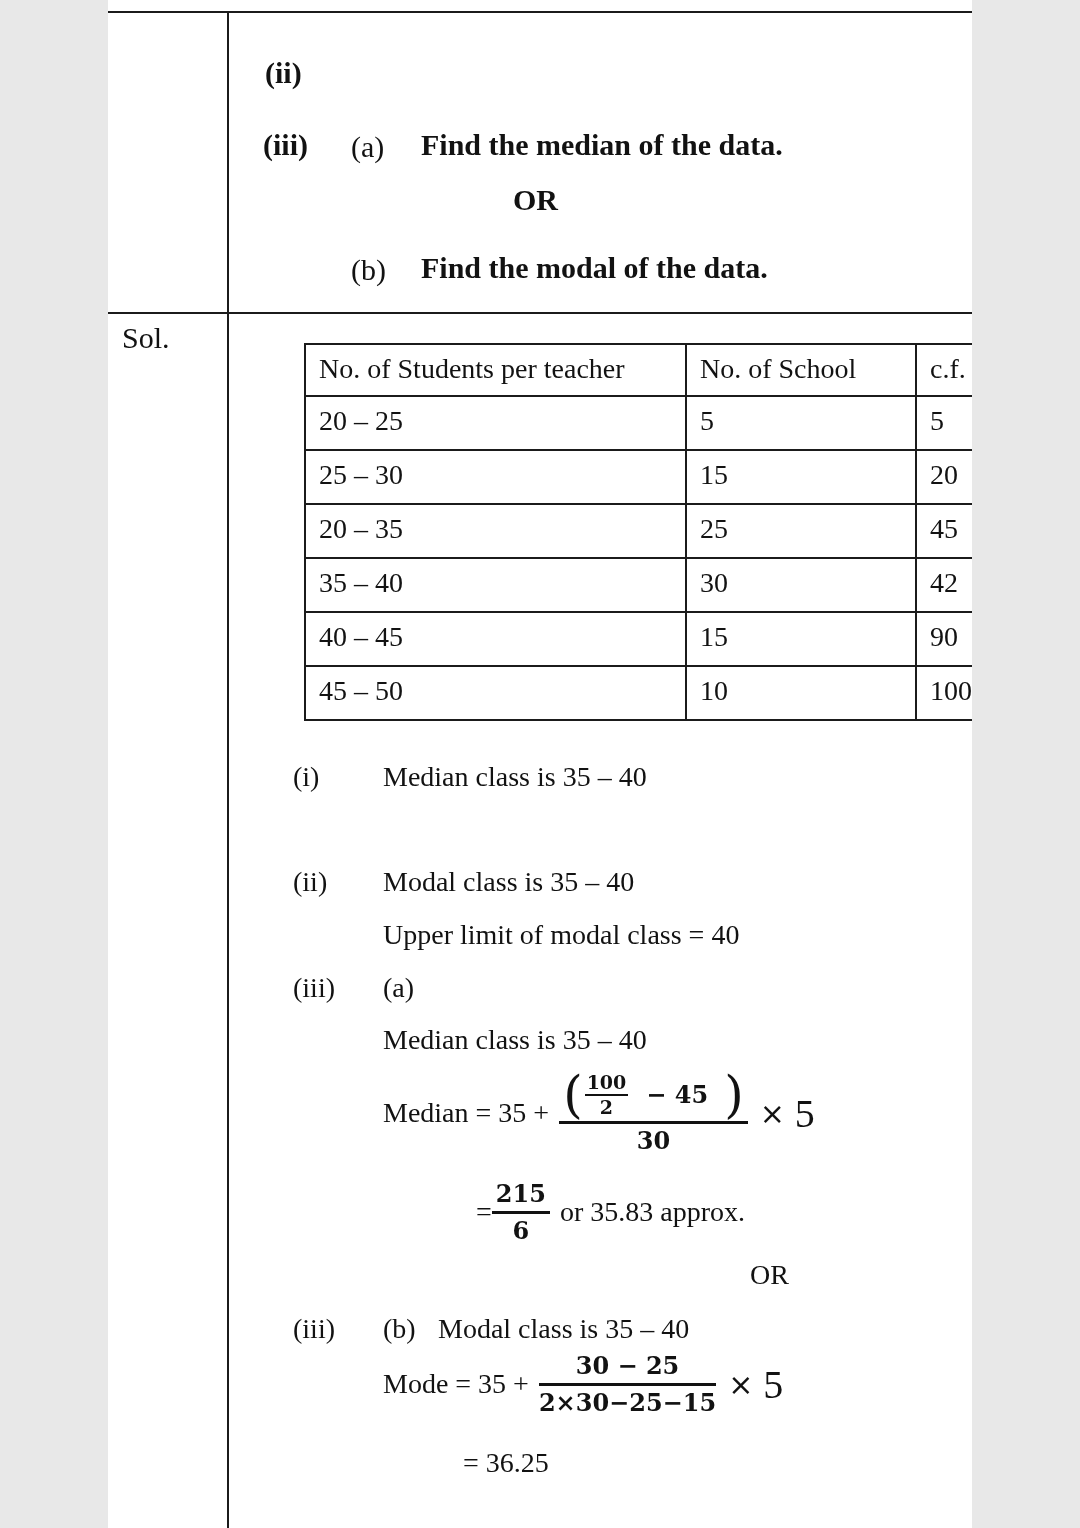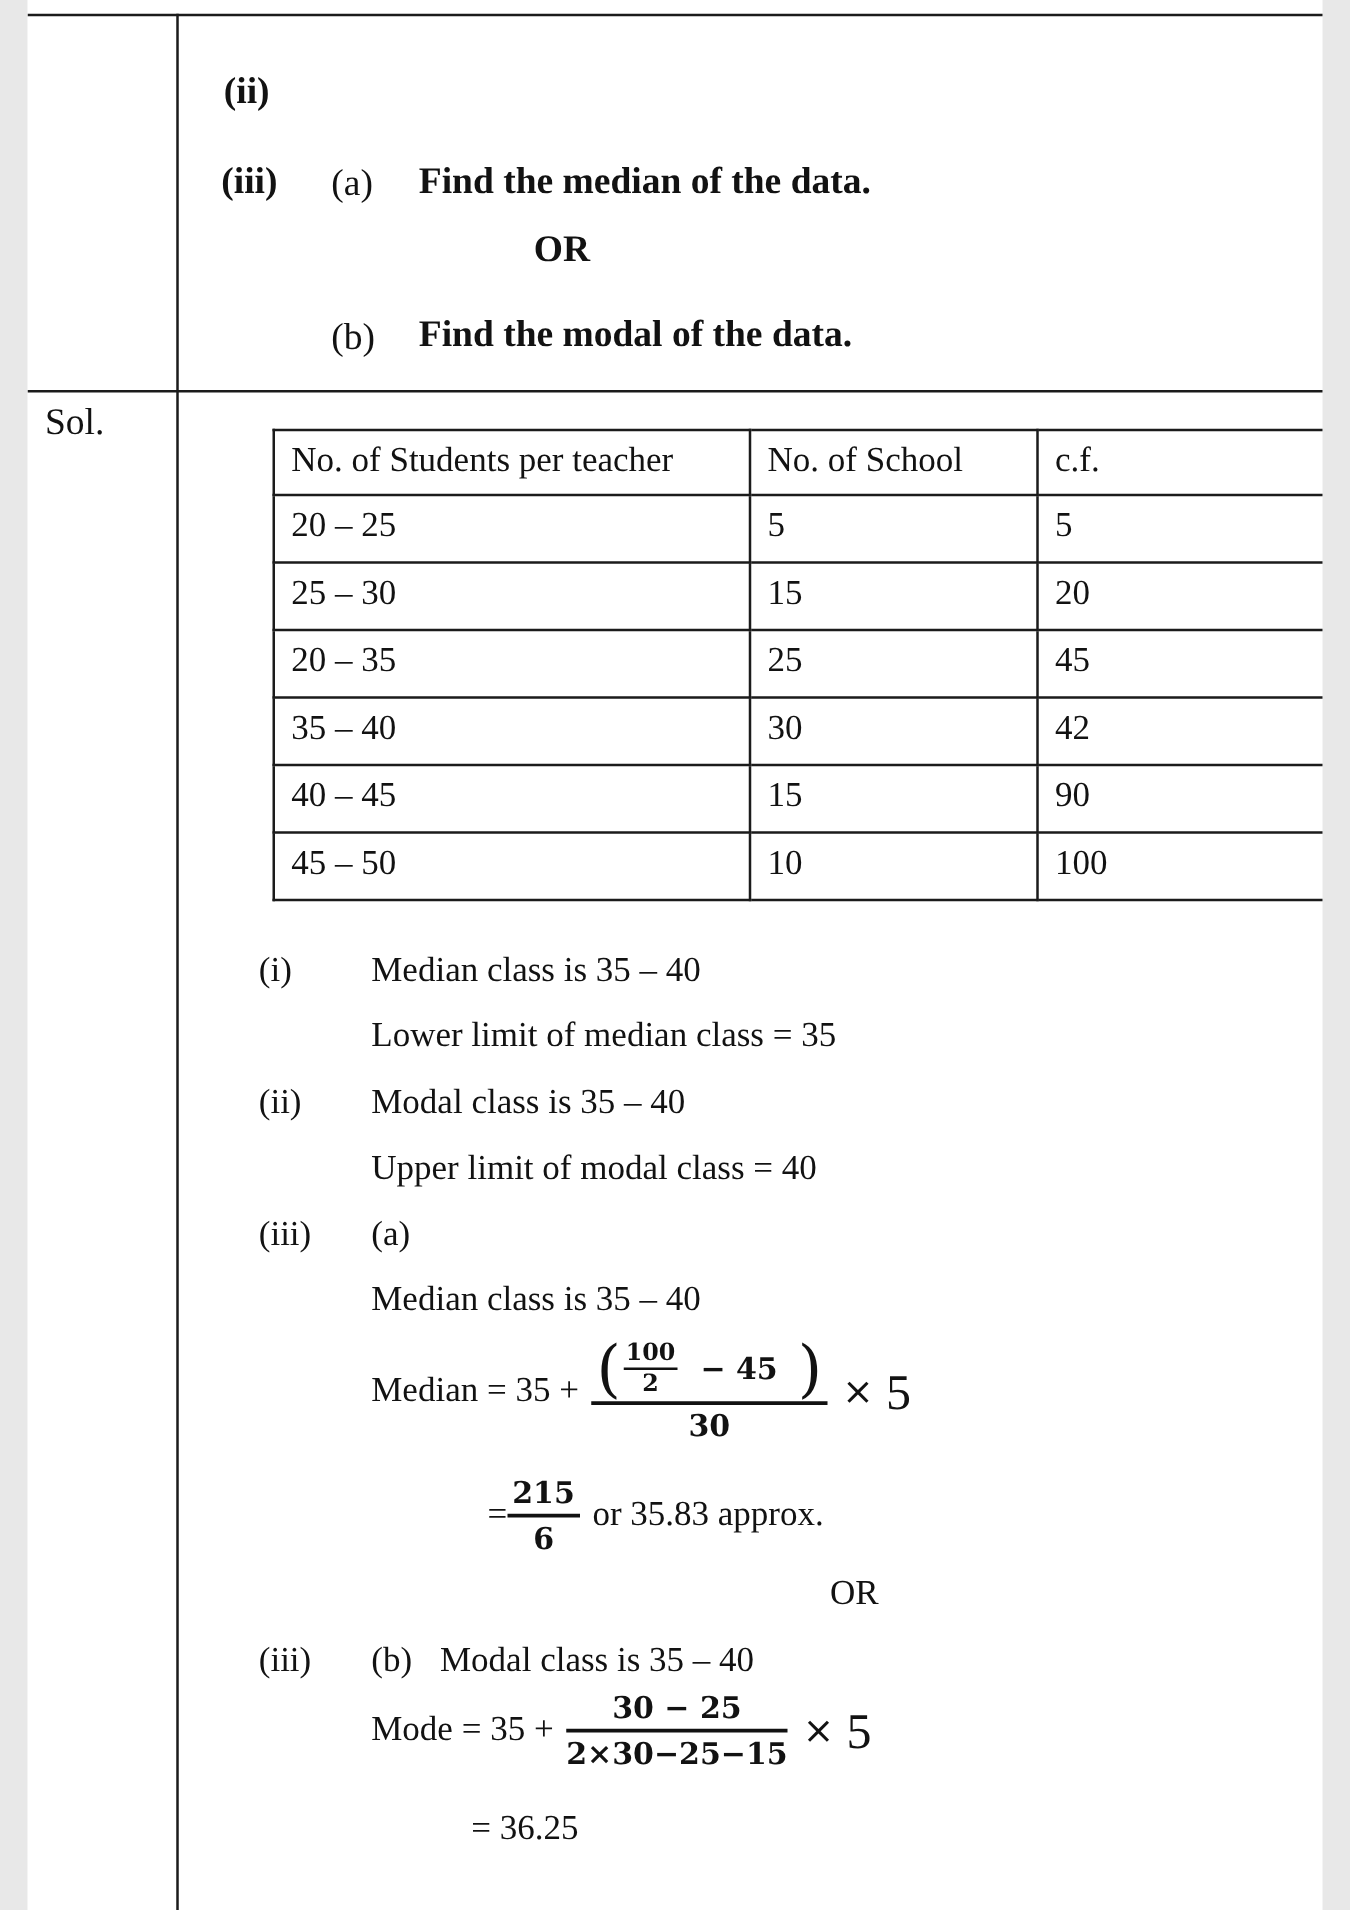--- a/index.html
+++ b/index.html
@@ -1,19 +1,19 @@
 <!DOCTYPE html>
 <html><head>
 <meta charset="utf-8">
 <style>
   * { margin:0; padding:0; box-sizing:border-box; }
   html,body { background:#e8e8e8; }
   .page {
     position:relative;
-    width:1036px; height:1528px;
+    width:864px; height:1528px;
     background:#ffffff;
     color:#121212;
     font-family:"Liberation Serif", serif;
     overflow:hidden;
     margin:0 auto;
   }
   .rule-h { position:absolute; height:2px; background:#1b1b1b; }
   .rule-v { position:absolute; width:2px; background:#1b1b1b; }
 
   .abs { position:absolute; white-space:nowrap; }
@@ -116,21 +116,20 @@
     <tr>
       <td>45 – 50</td>
       <td>10</td>
       <td>100</td>
     </tr>
   </tbody>
     </table>
 
   <span class="abs soltext" style="left:185px; top:760px;">(i)</span>
   <span class="abs soltext" style="left:275px; top:760px;">Median class is 35 – 40</span>
-  <span class="abs soltext" style="left:275px; top:812px;">Lower limit of median class = 35</span>
 
   <span class="abs soltext" style="left:185px; top:865px;">(ii)</span>
   <span class="abs soltext" style="left:275px; top:865px;">Modal class is 35 – 40</span>
   <span class="abs soltext" style="left:275px; top:918px;">Upper limit of modal class = 40</span>
 
   <span class="abs soltext" style="left:185px; top:971px;">(iii)</span>
   <span class="abs soltext" style="left:275px; top:971px;">(a)</span>
   <span class="abs soltext" style="left:275px; top:1023px;">Median class is 35 – 40</span>
 
   <div class="equation" style="left:275px; top:1072px;">

